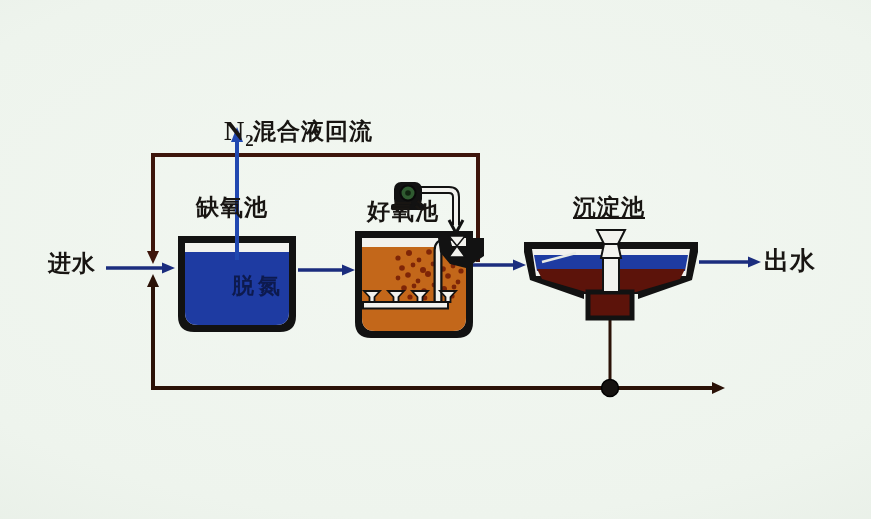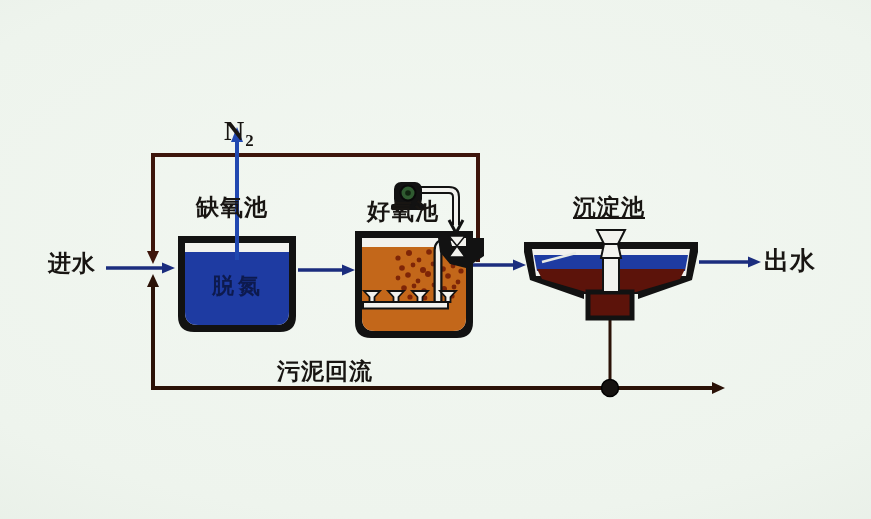--- a/index.html
+++ b/index.html
@@ -21,21 +21,21 @@
     line-height:1;
     user-select:none;
   }
   .lbl-influent{left:48px;top:252px;font-size:23px;}
   .lbl-n2{left:224px;top:117px;font-size:28px;}
   .lbl-mlr{left:253px;top:120px;font-size:23px;}
   .lbl-anoxic{left:196px;top:196px;font-size:23px;}
   .lbl-aerobic{left:367px;top:200px;font-size:23px;}
   .lbl-sed{left:573px;top:196px;font-size:23px;text-decoration:underline;}
   .lbl-effluent{left:764px;top:248px;font-size:25px;}
-  .lbl-denit{left:186px;top:275px;width:104px;text-align:center;font-size:22px;color:#0d1a4e;letter-spacing:4px;}
+  .lbl-denit{left:186px;top:275px;width:104px;text-align:center;font-size:22px;color:#0d1a4e;letter-spacing:4px;padding-left:20px;}
   .lbl-sludge-return{left:277px;top:360px;font-size:23px;}
   .lbl-excess{left:638px;top:353px;font-size:23px;}
 </style>
 </head>
 <body>
 
 <div class="stage">
 
   <svg width="871" height="519" viewBox="0 0 871 519">
 
@@ -164,20 +164,20 @@
       <g fill="#f2f2ee" stroke="#121212" stroke-width="2">
         <polygon points="597,230 625,230 618,244 604,244"></polygon>
         <polygon points="604,244 618,244 621,258 601,258"></polygon>
         <rect x="603" y="258" width="16" height="34"></rect>
       </g>
     </g>
   </svg>
 
   <div class="lbl lbl-influent">进水</div>
   <div class="lbl lbl-n2">N₂</div>
+  <div class="lbl lbl-mlr">混合液回流</div>
   <div class="lbl lbl-anoxic">缺氧池</div>
   <div class="lbl lbl-aerobic">好氧池</div>
   <div class="lbl lbl-sed">沉淀池</div>
   <div class="lbl lbl-effluent">出水</div>
   <div class="lbl lbl-denit">脱氮</div>
-  <div class="lbl lbl-sludge-return">污泥回流</div>
 
 </div>
 
 </body></html>

